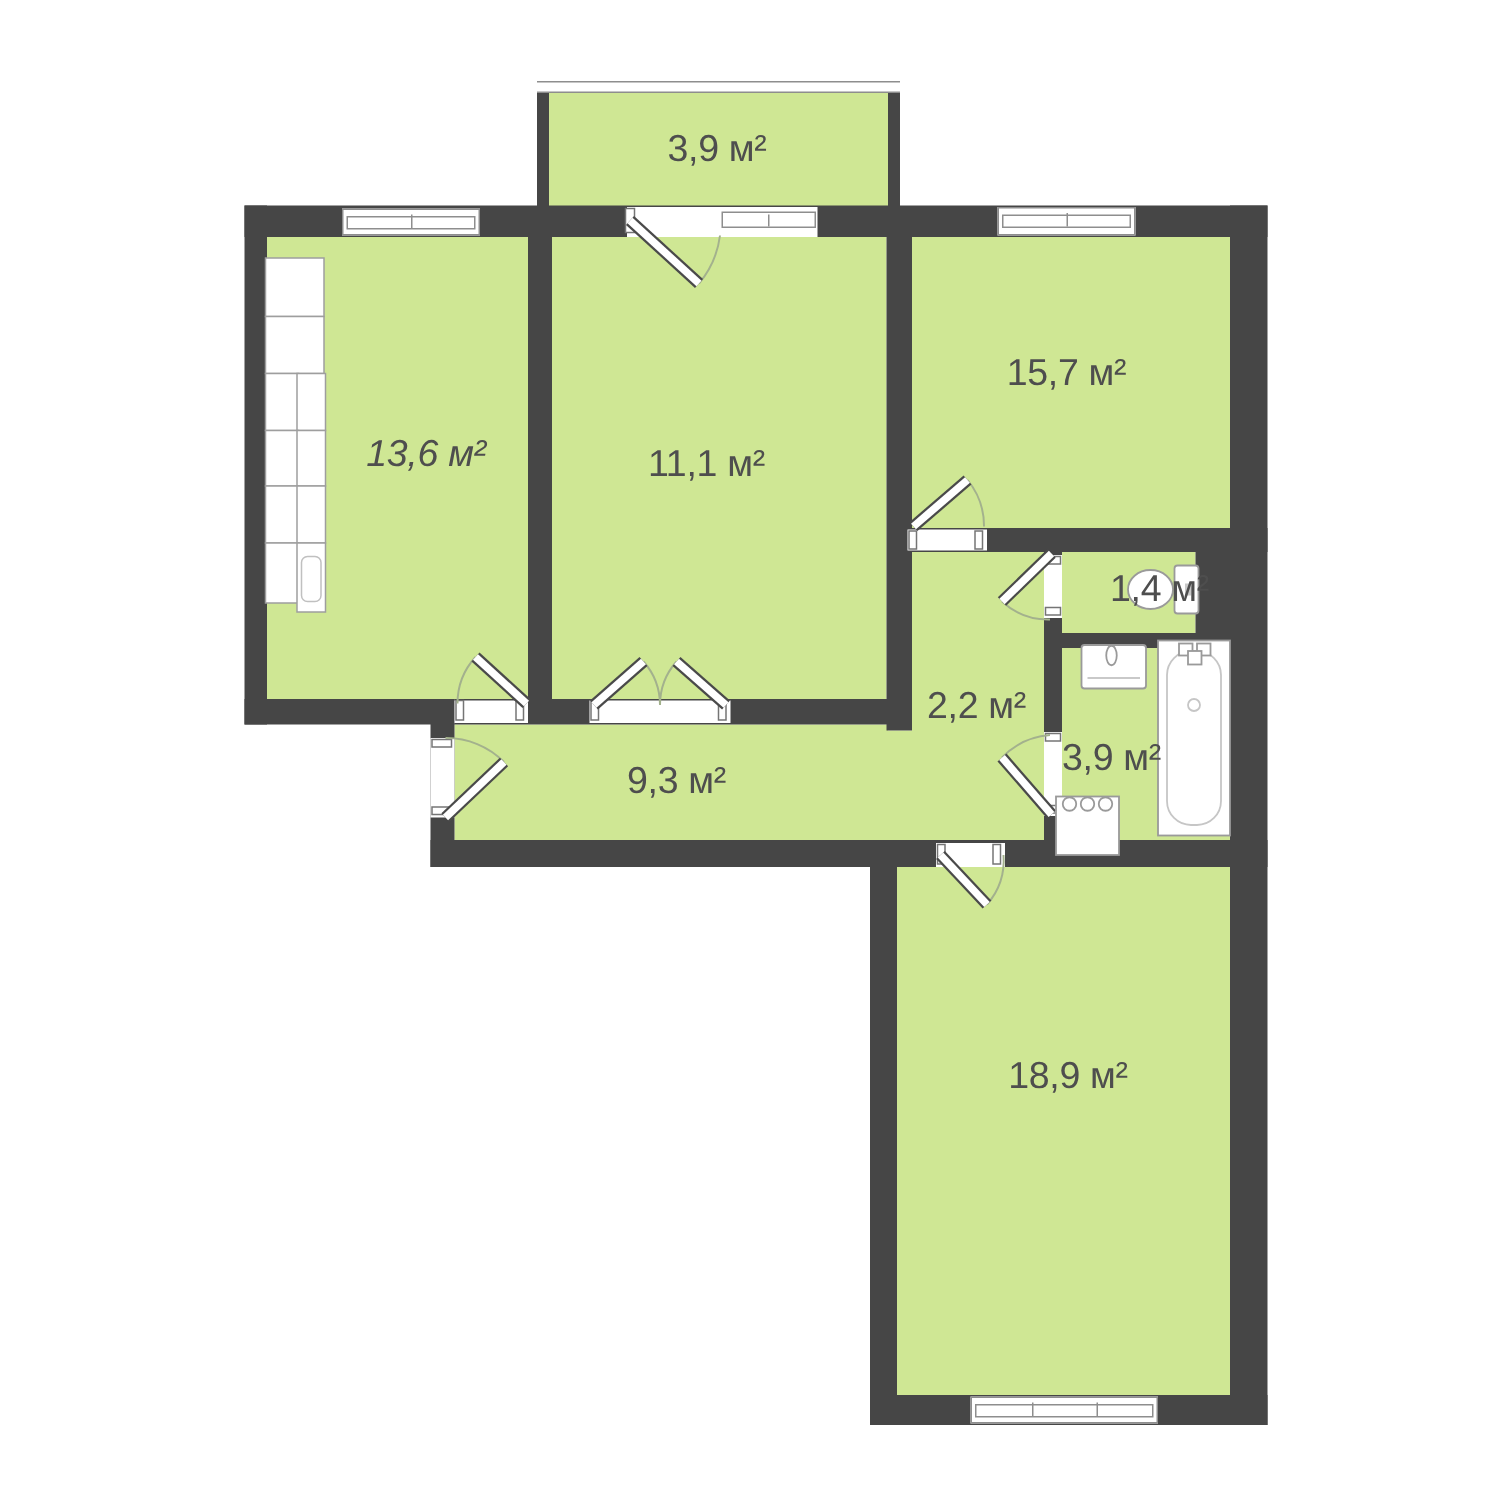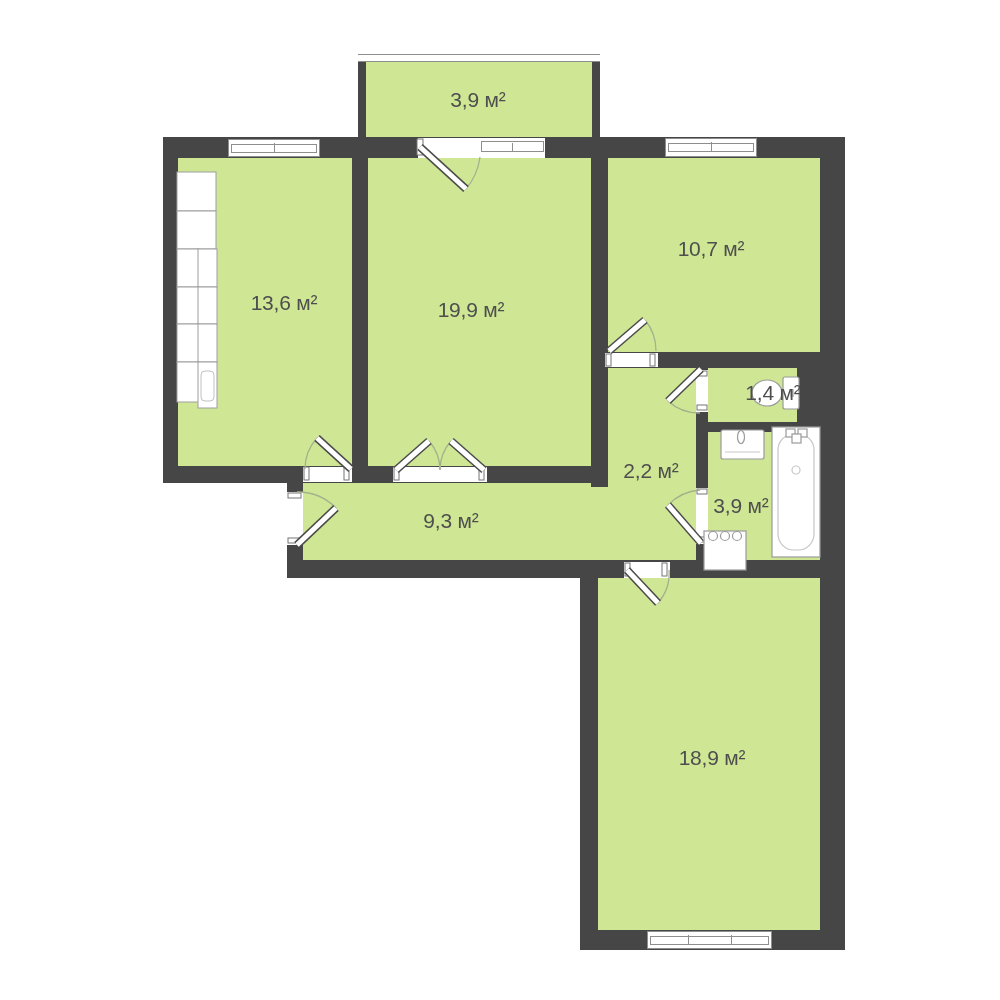--- a/index.html
+++ b/index.html
@@ -5,21 +5,21 @@
   html,body{margin:0;padding:0;background:#ffffff;}
   .plan{position:relative;width:1000px;height:1000px;background:#ffffff;overflow:hidden;
         font-family:"Liberation Sans", sans-serif;}
   .room{position:absolute;background:#cfe794;}
   .w{position:absolute;background:#464646;}
   .open{position:absolute;background:#ffffff;}
   .win{position:absolute;background:#ffffff;border:1px solid #8e8e8e;box-sizing:border-box;}
   .win .bar{position:absolute;left:2px;right:2px;top:4px;height:7px;border:1px solid #8e8e8e;background:#ffffff;}
   .win .tick{position:absolute;top:3px;height:9px;width:1px;background:#8e8e8e;}
   .rail{position:absolute;background:#ffffff;border-top:1px solid #8e8e8e;border-bottom:1px solid #8e8e8e;box-sizing:border-box;}
-  .label{position:absolute;transform:translate(-50%,-50%);color:#4e4e4e;font-size:21px;
+  .label{position:absolute;transform:translate(-50%,-50%);color:#4e4e4e;font-size:25px;
          font-weight:500;letter-spacing:-0.2px;white-space:nowrap;}
   svg.overlay{position:absolute;left:0;top:0;width:1000px;height:1000px;pointer-events:none;}
 </style>
 </head>
 <body>
 
 <div class="plan">
 
   <div class="room" style="left:366px;top:60px;width:226px;height:78px;"></div>
   <div class="room" style="left:178px;top:158px;width:174px;height:308px;"></div>
@@ -187,22 +187,22 @@
 
     <g fill="#ffffff" stroke="#9a9a9a" stroke-width="1.2">
       <rect x="704" y="531" width="42" height="39"></rect>
       <circle cx="713" cy="536" r="4.5"></circle>
         <circle cx="725" cy="536" r="4.5"></circle>
         <circle cx="737" cy="536" r="4.5"></circle>
     </g>
   </svg>
 
   <div class="label" style="left:478px;top:100px;">3,9 м²</div>
-  <div class="label" style="left:284px;top:303px;">13,6 м²</div>
-  <div class="label" style="left:471px;top:310px;">19,9 м²</div>
-  <div class="label" style="left:711px;top:249px;">10,7 м²</div>
+  <div class="label" style="left:284px;top:303px;font-style:italic;">13,6 м²</div>
+  <div class="label" style="left:471px;top:310px;">11,1 м²</div>
+  <div class="label" style="left:711px;top:249px;">15,7 м²</div>
   <div class="label" style="left:773px;top:393px;">1,4 м²</div>
   <div class="label" style="left:651px;top:471px;">2,2 м²</div>
   <div class="label" style="left:741px;top:506px;">3,9 м²</div>
   <div class="label" style="left:451px;top:521px;">9,3 м²</div>
-  <div class="label" style="left:712px;top:758px;">18,9 м²</div>
+  <div class="label" style="left:712px;top:718px;">18,9 м²</div>
 
 </div>
 
 </body></html>

